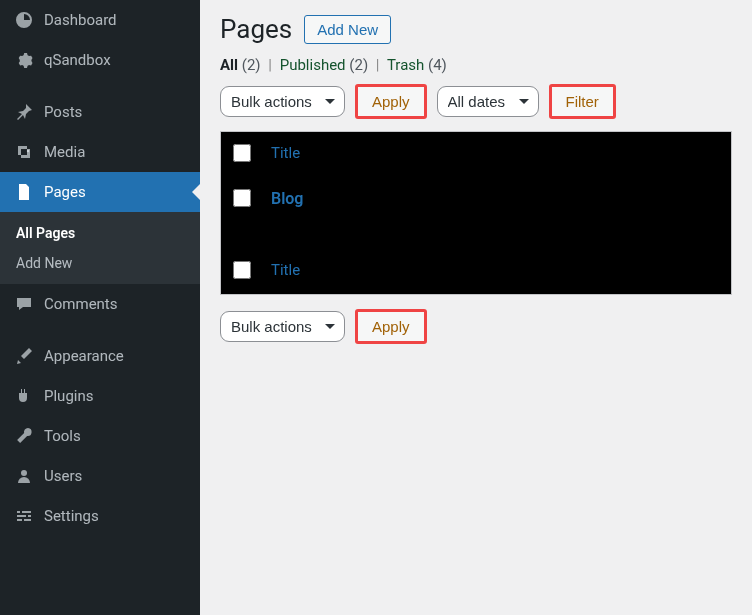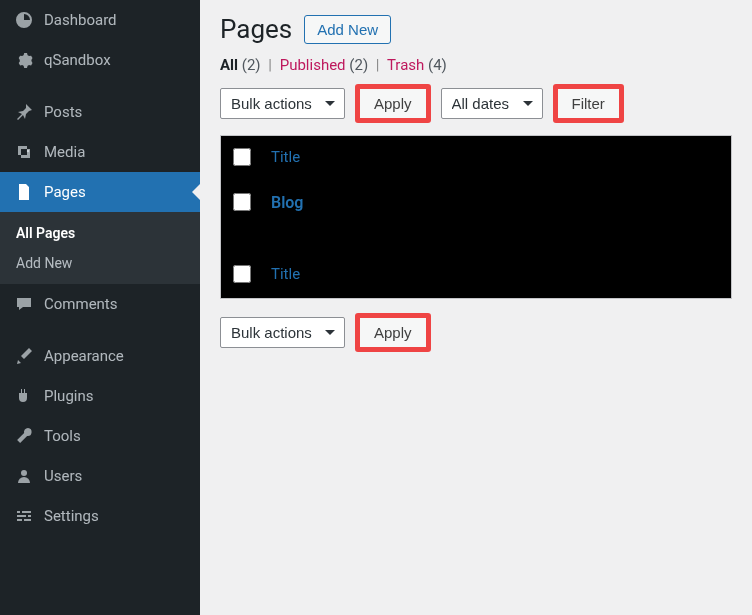--- a/index.html
+++ b/index.html
@@ -96,35 +96,35 @@
   padding: 5px 12px;
   font-size: 15px;
   border-radius: 3px;
   cursor: pointer;
 }
 
 .subsubsub {
   margin-bottom: 10px;
   font-size: 15px;
 }
-.subsubsub .link { color: #be185d; cursor: pointer; }
+.subsubsub .link { color: #14532d; cursor: pointer; }
 .subsubsub .link.current { color: #1d2327; font-weight: 700; }
 .subsubsub .count { color: #50575e; }
 .subsubsub .sep { color: #888; margin: 0 4px; }
 
 .tablenav {
   display: flex;
   align-items: center;
   gap: 10px;
   margin-bottom: 12px;
 }
 .wp-select {
   appearance: none;
   border: 1px solid #8c8f94;
-  border-radius: 2px;
+  border-radius: 9px;
   background: #fff;
   padding: 6px 32px 6px 10px;
   font-size: 15px;
   color: #2c3338;
   position: relative;
 }
 .select-wrap {
   position: relative;
   display: inline-block;
 }
@@ -132,22 +132,22 @@
   content: "";
   position: absolute;
   right: 10px;
   top: 50%;
   transform: translateY(-30%);
   border: 5px solid transparent;
   border-top-color: #2c3338;
   pointer-events: none;
 }
 .btn-secondary {
-  border: 5px solid #ef4444;
-  color: #404040;
+  border: 3px solid #ef4444;
+  color: #a16207;
   background: #f6f7f7;
   padding: 6px 14px;
   font-size: 15px;
   border-radius: 3px;
   cursor: pointer;
 }
 
 
 .wp-table {
   border: 1px solid #c3c4c7;

